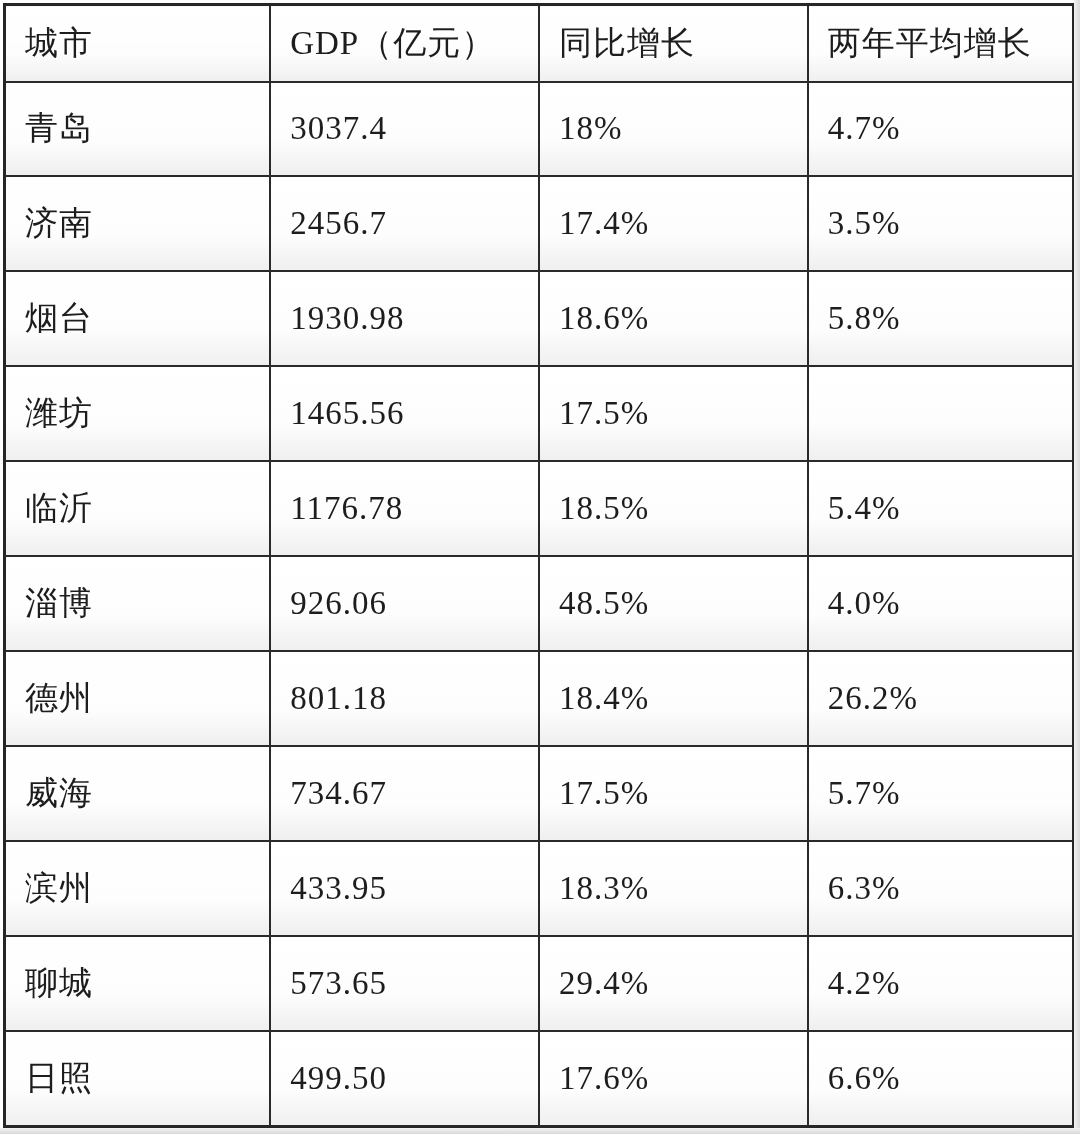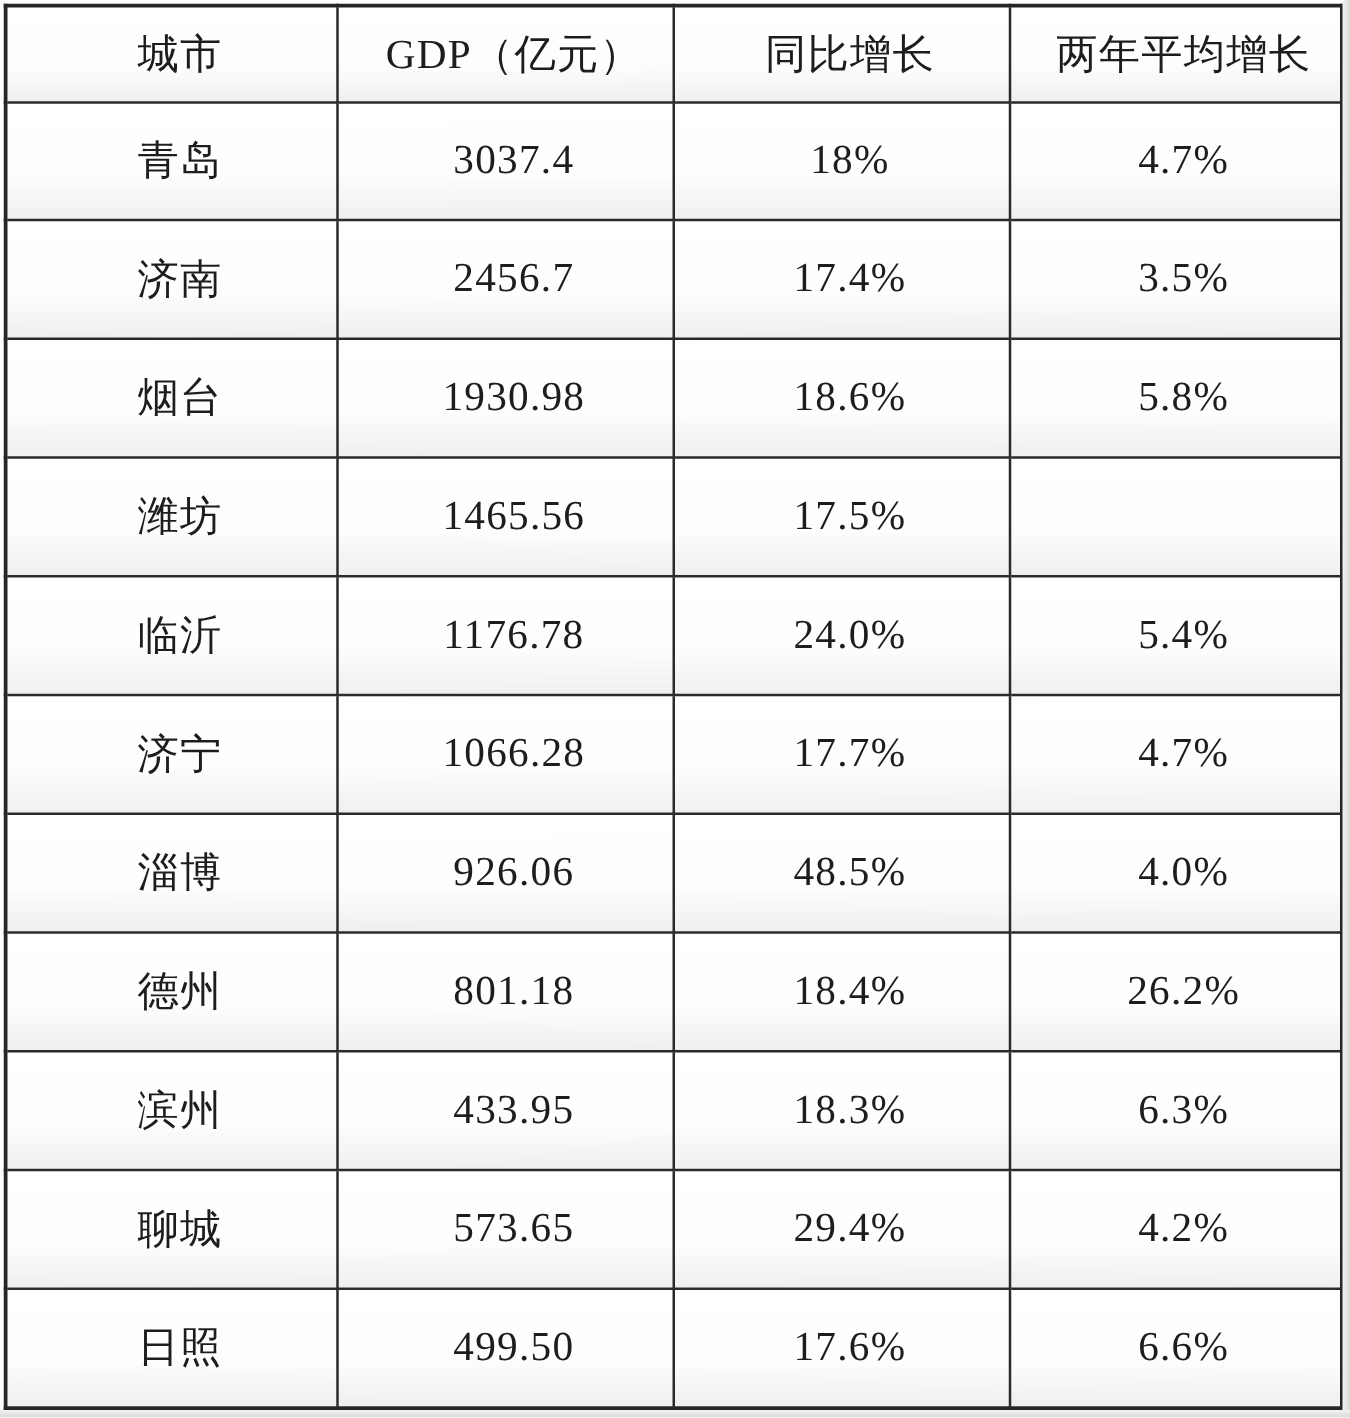--- a/index.html
+++ b/index.html
@@ -36,21 +36,21 @@
     height: 1125px;
     border-collapse: collapse;
     table-layout: fixed;
     background: #ffffff;
     border: 3px solid #262626;
   }
   .gdp-table th,
   .gdp-table td {
     border: 2px solid #2a2a2a;
     font-weight: normal;
-    text-align: center;
+    text-align: left;
     vertical-align: middle;
     padding: 0 6px 0 19px;
     font-size: 33px;
     color: #1d1d1d;
     letter-spacing: 1px;
     background: linear-gradient(180deg, #ffffff 0%, #fdfdfd 62%, #efefef 100%);
     white-space: nowrap;
     overflow: hidden;
   }
   .gdp-table thead tr { height: 77px; }
@@ -98,40 +98,40 @@
         </tr>
         <tr>
           <td>潍坊</td>
           <td>1465.56</td>
           <td>17.5%</td>
           <td></td>
         </tr>
         <tr>
           <td>临沂</td>
           <td>1176.78</td>
-          <td>24.0%</td>
+          <td>18.5%</td>
           <td>5.4%</td>
-        </tr>
-        <tr>
-          <td>济宁</td>
-          <td>1066.28</td>
-          <td>17.7%</td>
-          <td>4.7%</td>
         </tr>
         <tr>
           <td>淄博</td>
           <td>926.06</td>
           <td>48.5%</td>
           <td>4.0%</td>
         </tr>
         <tr>
           <td>德州</td>
           <td>801.18</td>
           <td>18.4%</td>
           <td>26.2%</td>
+        </tr>
+        <tr>
+          <td>威海</td>
+          <td>734.67</td>
+          <td>17.5%</td>
+          <td>5.7%</td>
         </tr>
         <tr>
           <td>滨州</td>
           <td>433.95</td>
           <td>18.3%</td>
           <td>6.3%</td>
         </tr>
         <tr>
           <td>聊城</td>
           <td>573.65</td>

